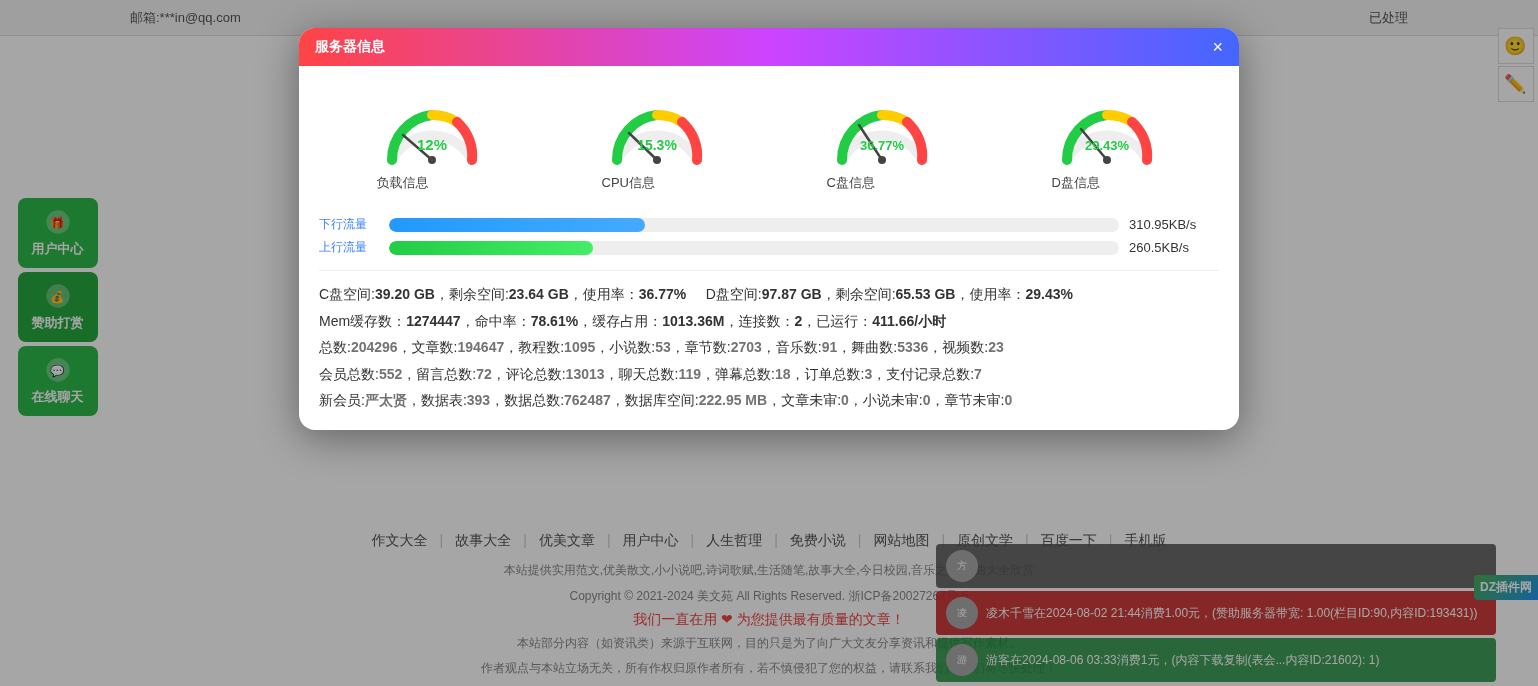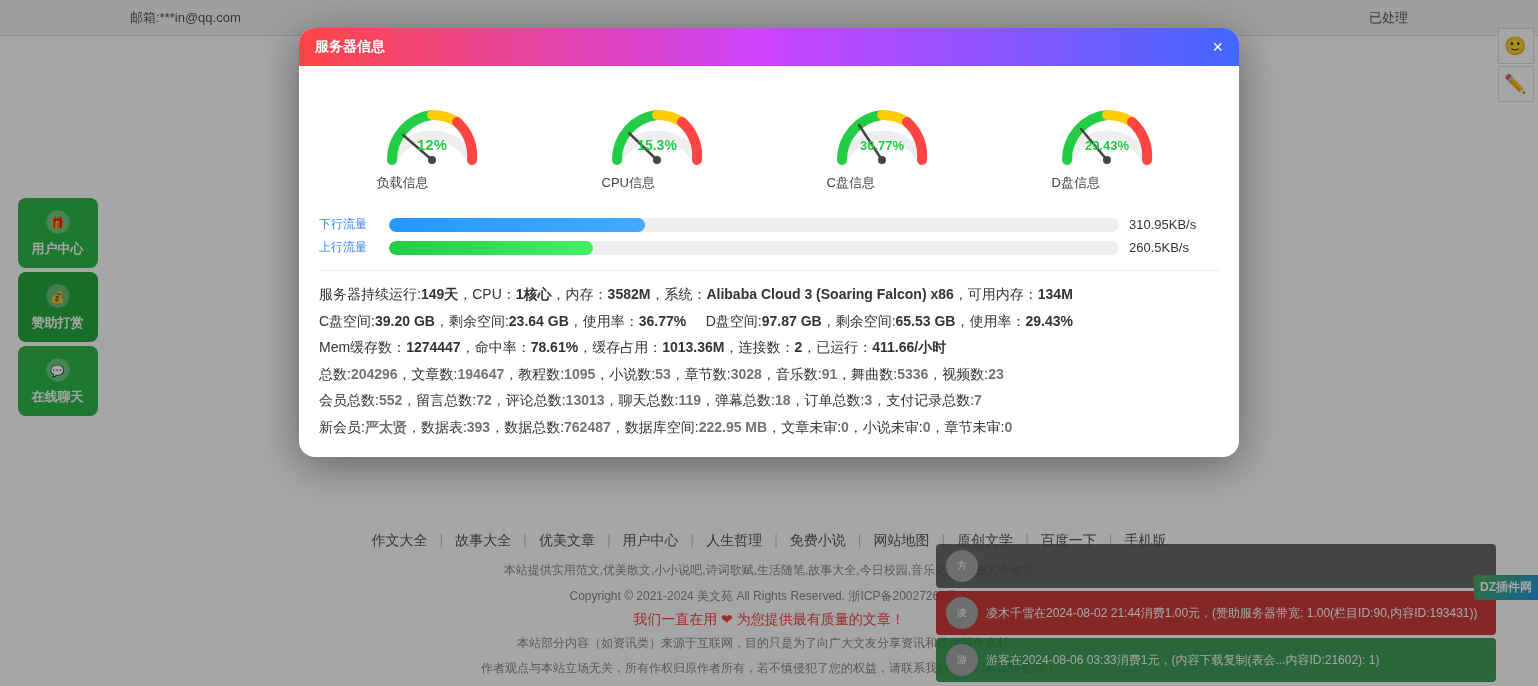--- a/index.html
+++ b/index.html
@@ -467,30 +467,27 @@
             <span class="net-label">上行流量</span>
             <div class="net-bar-wrap">
               <div class="net-bar green" style="width:28%"></div>
             </div>
             <span class="net-speed">260.5KB/s</span>
           </div>
         </div>
 
         <div class="info-section">
           <div class="info-line">
-            服务器持续运行:<b>149天</b>，CPU：<b>1核心</b>，内存：<b>3582M</b>，系统：<b>Alibaba Cloud 3 (Soaring Falcon) x86</b>，可用内存：<b>134M</b>
-          </div>
-          <div class="info-line">
             C盘空间:<b>39.20 GB</b>，剩余空间:<b>23.64 GB</b>，使用率：<b>36.77%</b>&nbsp;&nbsp;&nbsp;&nbsp;&nbsp;D盘空间:<b>97.87 GB</b>，剩余空间:<b>65.53 GB</b>，使用率：<b>29.43%</b>
           </div>
           <div class="info-line">
             Mem缓存数：<b>1274447</b>，命中率：<b>78.61%</b>，缓存占用：<b>1013.36M</b>，连接数：<b>2</b>，已运行：<b>411.66/小时</b>
           </div>
           <div class="info-line">
-            总数:<span class="red-val">204296</span>，文章数:<span class="red-val">194647</span>，教程数:<span class="red-val">1095</span>，小说数:<span class="red-val">53</span>，章节数:<span class="red-val">3028</span>，音乐数:<span class="red-val">91</span>，舞曲数:<span class="red-val">5336</span>，视频数:<span class="red-val">23</span>
+            总数:<span class="red-val">204296</span>，文章数:<span class="red-val">194647</span>，教程数:<span class="red-val">1095</span>，小说数:<span class="red-val">53</span>，章节数:<span class="red-val">2703</span>，音乐数:<span class="red-val">91</span>，舞曲数:<span class="red-val">5336</span>，视频数:<span class="red-val">23</span>
           </div>
           <div class="info-line">
             会员总数:<span class="red-val">552</span>，留言总数:<span class="red-val">72</span>，评论总数:<span class="red-val">13013</span>，聊天总数:<span class="red-val">119</span>，弹幕总数:<span class="red-val">18</span>，订单总数:<span class="red-val">3</span>，支付记录总数:<span class="red-val">7</span>
           </div>
           <div class="info-line">
             新会员:<span class="red-val">严太贤</span>，数据表:<span class="red-val">393</span>，数据总数:<span class="red-val">762487</span>，数据库空间:<span class="red-val">222.95 MB</span>，文章未审:<span class="red-val">0</span>，小说未审:<span class="red-val">0</span>，章节未审:<span class="red-val">0</span>
           </div>
         </div>
 
       </div>

